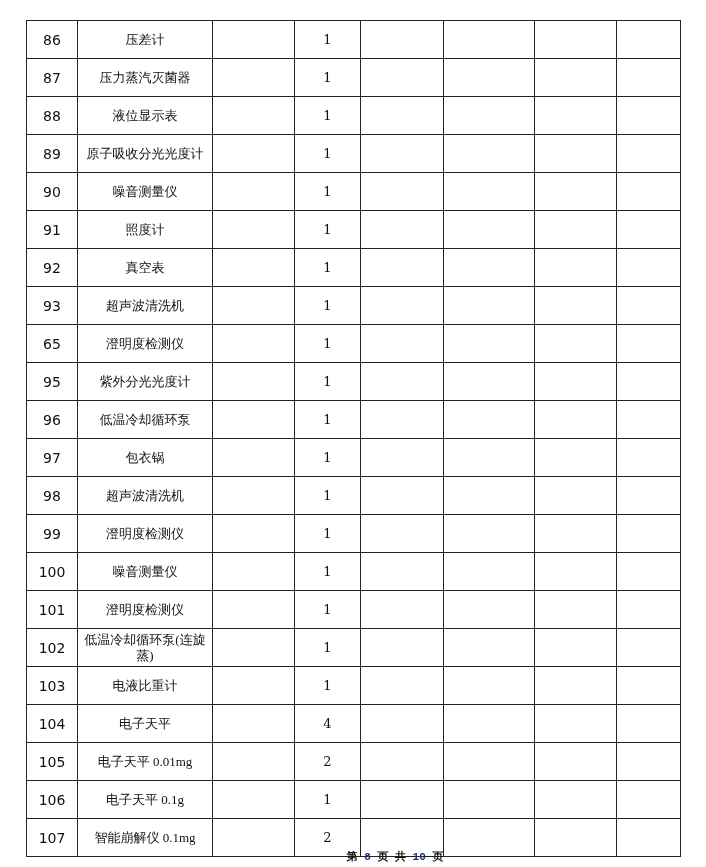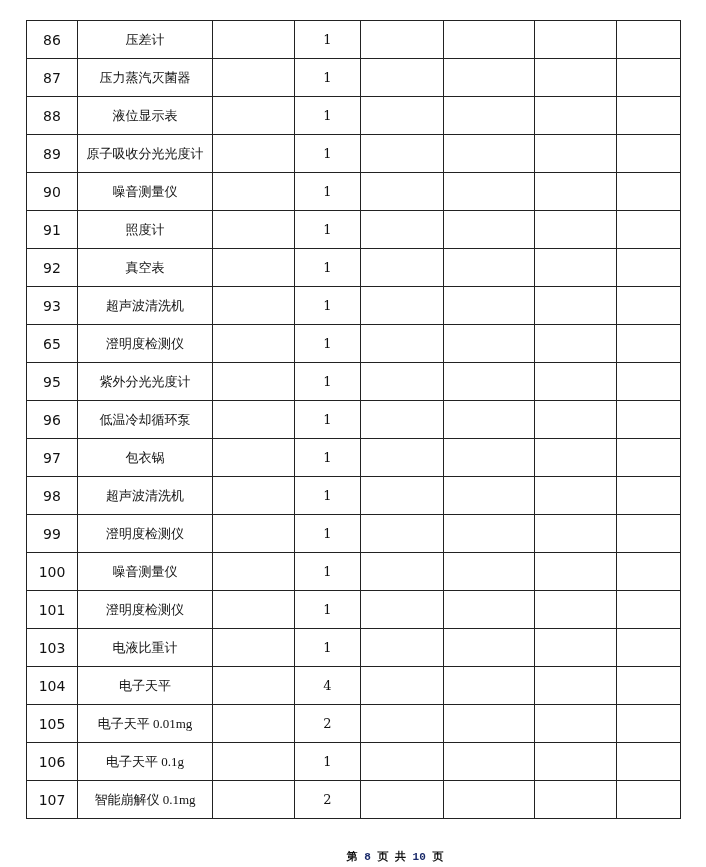--- a/index.html
+++ b/index.html
@@ -193,20 +193,30 @@
         <td class="no">101</td>
         <td class="name">澄明度检测仪</td>
         <td></td>
         <td class="qty">1</td>
         <td></td>
         <td class="gray"></td>
         <td></td>
         <td class="gray"></td>
       </tr>
       <tr>
+        <td class="no">102</td>
+        <td class="name">低温冷却循环泵(连旋蒸)</td>
+        <td></td>
+        <td class="qty">1</td>
+        <td></td>
+        <td class="gray"></td>
+        <td></td>
+        <td class="gray"></td>
+      </tr>
+      <tr>
         <td class="no">103</td>
         <td class="name">电液比重计</td>
         <td></td>
         <td class="qty">1</td>
         <td></td>
         <td class="gray"></td>
         <td></td>
         <td class="gray"></td>
       </tr>
       <tr>

